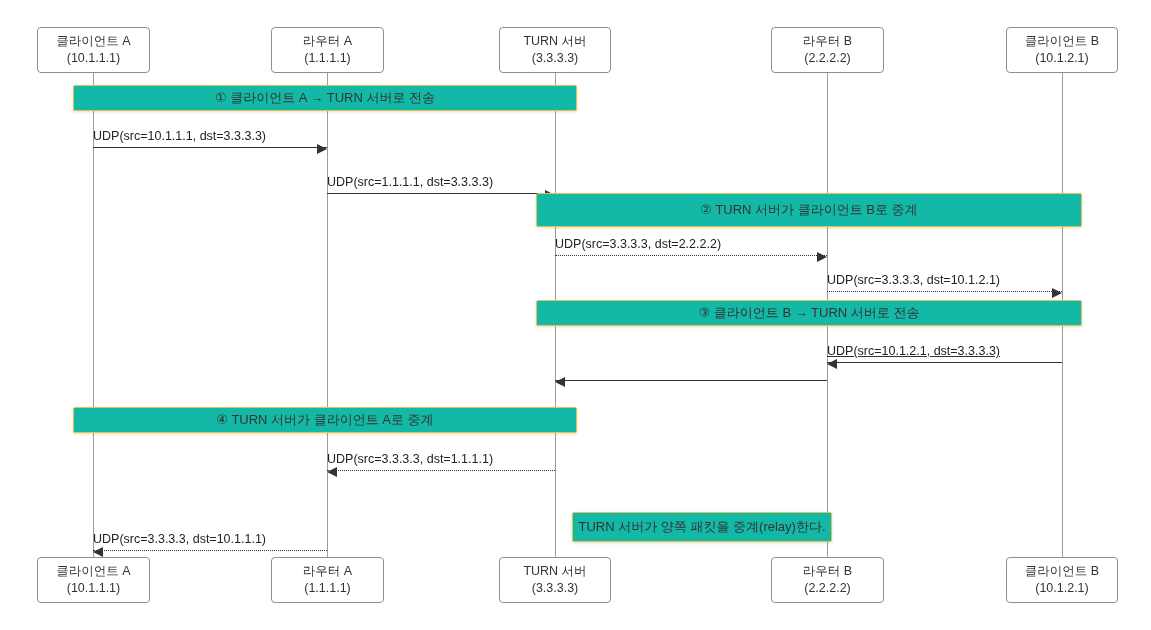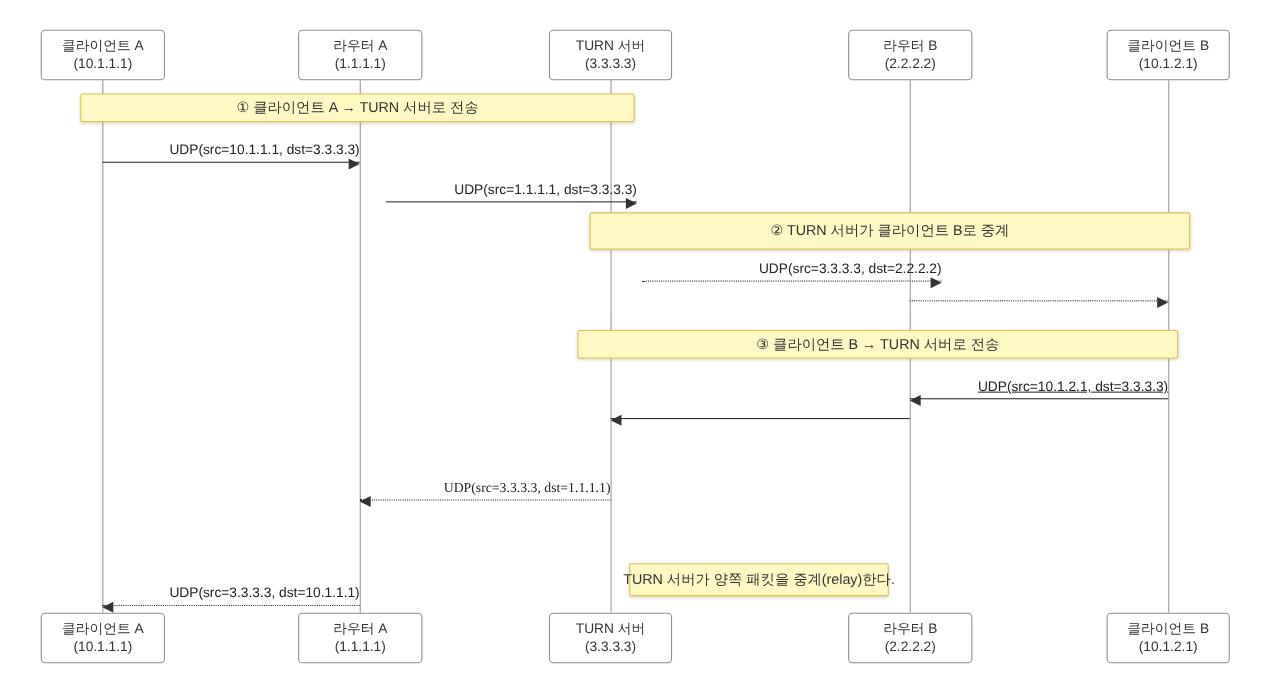--- a/index.html
+++ b/index.html
@@ -12,29 +12,29 @@
     position:absolute; top:73px; height:484px; width:1px; background:#9c9c9c;
   }
   .actor {
     position:absolute; height:46px; width:113px; background:#ffffff;
     border:1px solid #8f8f8f; border-radius:4px; box-sizing:border-box;
     display:flex; flex-direction:column; justify-content:center;
     text-align:center; font-size:12.5px; line-height:1.35; color:#333;
     z-index:3;
   }
   .note {
-    position:absolute; background:#fef9c3; border:1px solid #dcc35a;
+    position:absolute; background:#14b8a6; border:1px solid #dcc35a;
     border-radius:2px; box-sizing:border-box; z-index:4;
     display:flex; align-items:center; justify-content:center;
     font-size:13px; color:#333; white-space:nowrap;
     box-shadow:0 1px 3px rgba(170,150,60,0.35);
   }
   .msg { position:absolute; z-index:2; }
   .msg-label {
-    height:15px; line-height:15px; text-align:right; font-size:12.5px;
+    height:15px; line-height:15px; text-align:left; font-size:12.5px;
     color:#222; margin-bottom:3px; white-space:nowrap;
   }
   .msg-line { position:relative; height:0; }
   .msg-line.solid  { border-top:1.5px solid #333; }
   .msg-line.dotted { border-top:1.6px dotted #333; }
   .ah {
     position:absolute; top:-4px; width:0; height:0;
     border-top:5px solid transparent; border-bottom:5px solid transparent;
   }
   .ah.r { right:0; border-left:10px solid #333; }
@@ -74,73 +74,75 @@
 
   <div class="note" style="left:73px; top:85px; width:504px; height:26px;">① 클라이언트 A → TURN 서버로 전송</div>
 
   <div class="msg" style="left:93px; top:129px; width:234px;">
     <div class="msg-label">UDP(src=10.1.1.1, dst=3.3.3.3)</div>
     <div class="msg-line solid">
       <div class="ah r"></div>
     </div>
   </div>
 
-  <div class="msg" style="left:327px; top:165px; width:228px;padding-left:24px;">
+  <div class="msg" style="left:327px; top:175px; width:228px;">
     <div class="msg-label">UDP(src=1.1.1.1, dst=3.3.3.3)</div>
     <div class="msg-line solid">
       <div class="ah r"></div>
     </div>
   </div>
 
   <div class="note" style="left:536px; top:193px; width:546px; height:34px;">② TURN 서버가 클라이언트 B로 중계</div>
 
-  <div class="msg" style="left:584px; top:237px; width:272px;">
+  <div class="msg" style="left:555px; top:237px; width:272px;">
     <div class="msg-label">UDP(src=3.3.3.3, dst=2.2.2.2)</div>
     <div class="msg-line dotted">
       <div class="ah r"></div>
     </div>
   </div>
 
   <div class="msg" style="left:827px; top:273px; width:235px;">
+    <div class="msg-label">UDP(src=3.3.3.3, dst=10.1.2.1)</div>
     <div class="msg-line dotted">
       <div class="ah r"></div>
     </div>
   </div>
 
-  <div class="note" style="left:525px; top:300px; width:546px; height:26px;">③ 클라이언트 B → TURN 서버로 전송</div>
+  <div class="note" style="left:536px; top:300px; width:546px; height:26px;">③ 클라이언트 B → TURN 서버로 전송</div>
 
   <div class="msg" style="left:827px; top:344px; width:235px;text-decoration:underline;">
     <div class="msg-label">UDP(src=10.1.2.1, dst=3.3.3.3)</div>
     <div class="msg-line solid">
       <div class="ah l"></div>
     </div>
   </div>
 
   <div class="msg" style="left:555px; top:380px; width:272px;">
     <div class="msg-line solid">
       <div class="ah l"></div>
     </div>
   </div>
 
+  <div class="note" style="left:73px; top:407px; width:504px; height:26px;">④ TURN 서버가 클라이언트 A로 중계</div>
 
-  <div class="msg" style="left:327px; top:436px; width:228px;font-family:Liberation Serif, serif;">
+  <div class="msg" style="left:327px; top:452px; width:228px;">
     <div class="msg-label">UDP(src=3.3.3.3, dst=1.1.1.1)</div>
     <div class="msg-line dotted">
       <div class="ah l"></div>
     </div>
   </div>
 
   <div class="msg" style="left:93px; top:488px; width:234px;margin-top:44px;">
     <div class="msg-label">UDP(src=3.3.3.3, dst=10.1.1.1)</div>
     <div class="msg-line dotted">
       <div class="ah l"></div>
     </div>
   </div>
 
-  <div class="note" style="left:572px; top:512px; width:236px; height:30px;">TURN 서버가 양쪽 패킷을 중계(relay)한다.</div>
+  <div class="note" style="left:572px; top:512px; width:260px; height:30px;">TURN 서버가 양쪽 패킷을 중계(relay)한다.</div>
 
   <div class="actor" style="left:37px; top:557px;">
     <span>클라이언트 A</span>
     <span>(10.1.1.1)</span>
   </div>
   <div class="actor" style="left:271px; top:557px;">
     <span>라우터 A</span>
     <span>(1.1.1.1)</span>
   </div>
   <div class="actor" style="left:499px; top:557px; width:112px;">

